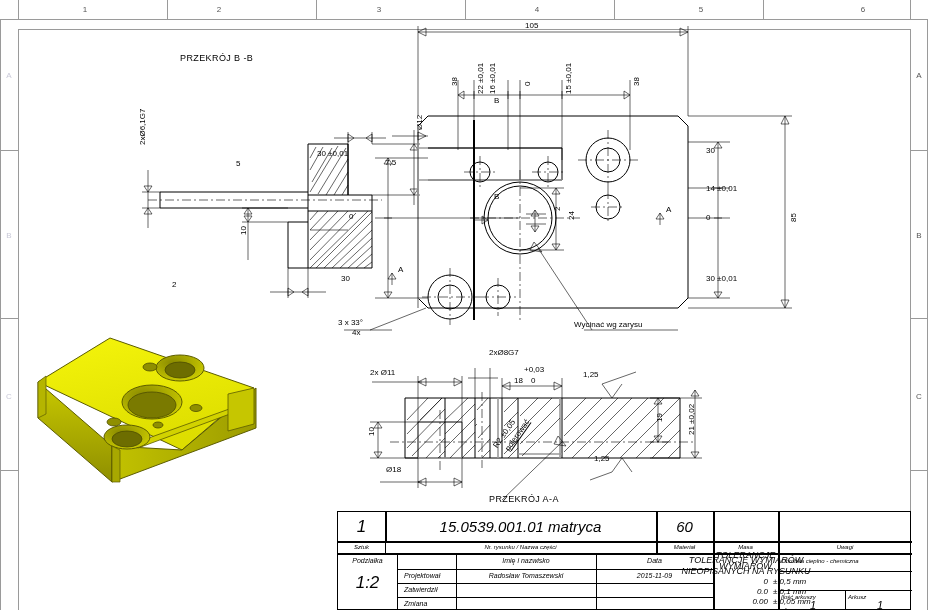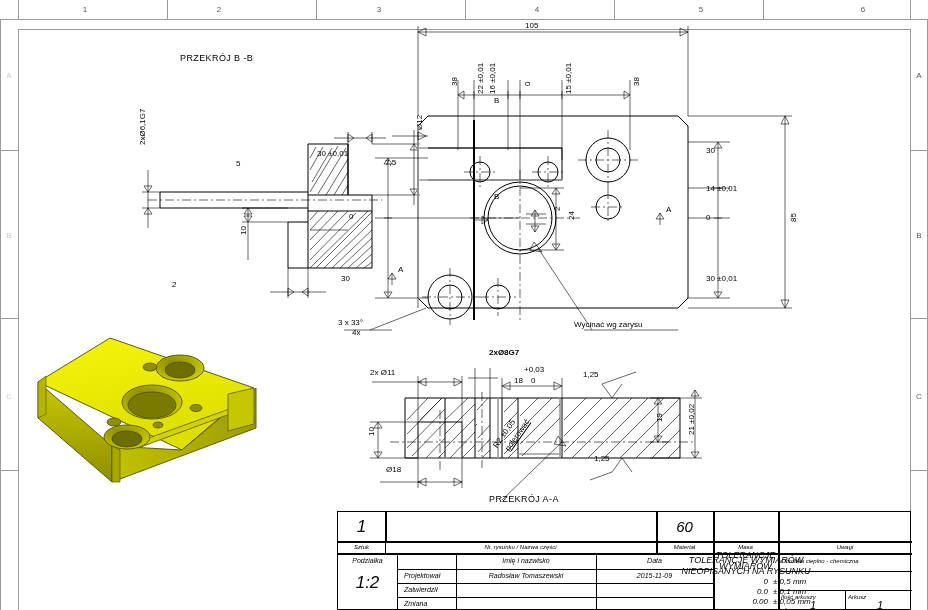--- a/index.html
+++ b/index.html
@@ -461,21 +461,21 @@
     <path class="dim" d="M262,38 L272,24 M262,38 L252,24"></path>
     <path class="dim" d="M252,24 L286,12"></path>
     <path class="dim" d="M272,98 L282,112 M272,98 L262,112"></path>
     <path class="dim" d="M262,112 L240,120"></path>
 
     <path class="dim" d="M212,82 L152,140"></path>
     <path class="dim" d="M208,76 L216,86 L204,84 Z" fill="#000"></path>
   </svg>
 
   <div class="lbl" style="left:370px;top:369px;">2x Ø11</div>
-  <div class="lbl" style="left:489px;top:349px;font-weight:bold;">2xØ8G7</div>
+  <div class="lbl" style="left:489px;top:349px;">2xØ8G7</div>
   <div class="lbl" style="left:514px;top:377px;">18</div>
   <div class="lbl" style="left:524px;top:366px;">+0,03</div>
   <div class="lbl" style="left:531px;top:377px;">0</div>
   <div class="lbl vert" style="left:368px;top:436px;">10</div>
   <div class="lbl" style="left:386px;top:466px;text-align:right;">Ø18</div>
   <div class="lbl vert" style="left:656px;top:422px;">19</div>
   <div class="lbl vert" style="left:688px;top:435px;">21 ±0,02</div>
   <div class="lbl" style="left:583px;top:371px;">1,25</div>
   <div class="lbl" style="left:594px;top:455px;">1,25</div>
   <div class="lbl" style="left:492px;top:445px;transform-origin:0 0;transform:rotate(-55deg);">R2 ±0,05</div>
@@ -546,20 +546,21 @@
     <div class="tb-v" style="left:47px;top:29px;height:12px;"></div>
     <div class="tb-v2" style="left:318px;top:0;height:41px;"></div>
     <div class="tb-v2" style="left:375px;top:0;height:99px;"></div>
     <div class="tb-v2" style="left:440px;top:0;height:99px;"></div>
     <div class="tb-v" style="left:59px;top:41px;height:58px;"></div>
     <div class="tb-v" style="left:118px;top:41px;height:58px;"></div>
     <div class="tb-v" style="left:258px;top:41px;height:58px;"></div>
     <div class="tb-v" style="left:507px;top:78px;height:21px;"></div>
 
     <div class="tb-cell f17" style="left:0;top:2px;width:47px;height:26px;">1</div>
+    <div class="tb-cell f15" style="left:47px;top:2px;width:271px;height:26px;">15.0539.001.01 matryca</div>
     <div class="tb-cell f15" style="left:318px;top:2px;width:57px;height:26px;">60</div>
     <div class="tb-cell f9" style="left:375px;top:2px;width:65px;height:26px;"></div>
 
     <div class="tb-cell f6" style="left:0;top:30px;width:47px;height:11px;">Sztuk</div>
     <div class="tb-cell f6" style="left:47px;top:30px;width:271px;height:11px;">Nr. rysunku / Nazwa części</div>
     <div class="tb-cell f6" style="left:318px;top:30px;width:57px;height:11px;">Materiał</div>
     <div class="tb-cell f6" style="left:375px;top:30px;width:65px;height:11px;">Masa</div>
     <div class="tb-cell f6" style="left:440px;top:30px;width:134px;height:11px;">Uwagi</div>
 
     <div class="tb-cell f7" style="left:0;top:43px;width:59px;height:12px;">Podziałka</div>

